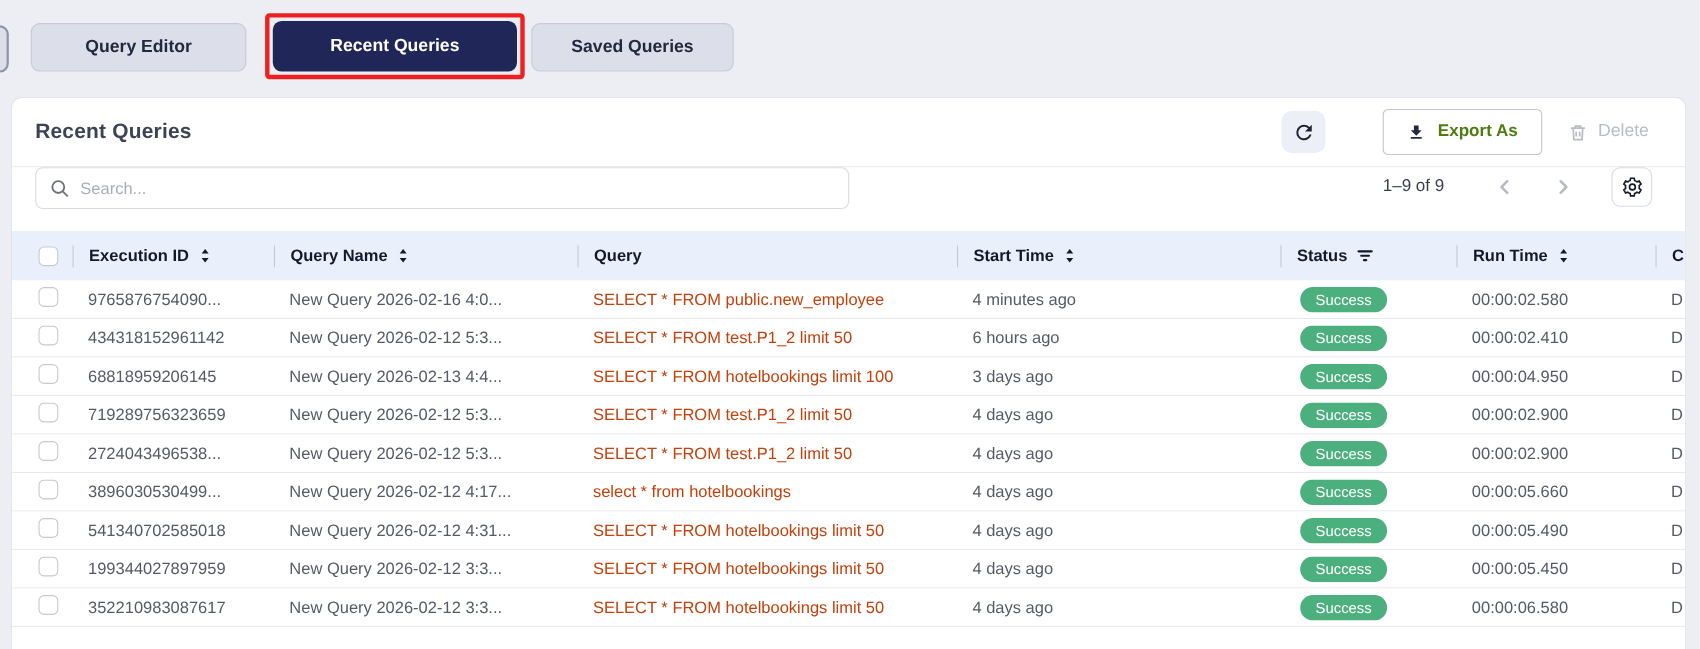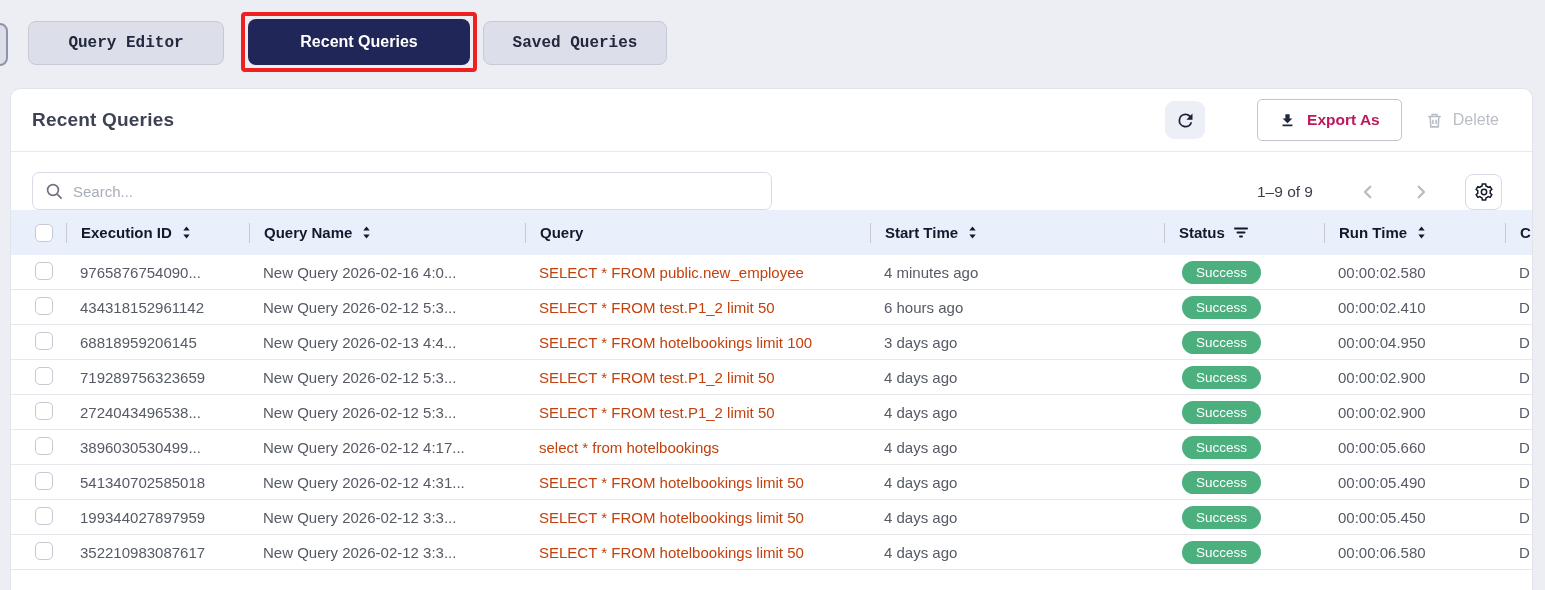--- a/index.html
+++ b/index.html
@@ -15,21 +15,21 @@
   .tabbar { position: absolute; top: 0; left: 0; width: 100%; height: 88px; }
   .tab-sliver {
     position: absolute; left: -14px; top: 23px; width: 22px; height: 43px;
     background: var(--tab_inactive_bg, #dcdee9);
     border: 2px solid #8f93a8; border-radius: 8px; cursor: pointer;
   }
   .tab {
     position: absolute; top: 21px; height: 44px;
     background: var(--tab_inactive_bg, #dcdee9);
     border: 1px solid #c7c9d7; border-radius: 8px;
-    font-family: Liberation Mono, monospace; font-size: 16px; font-weight: 600; color: #23283f;
+    font-family: Liberation Sans, sans-serif; font-size: 16px; font-weight: 600; color: #23283f;
     cursor: pointer; text-align: center;
   }
   .tab-qe { left: 28px; width: 196px; }
   .tab-sq { left: 483px; width: 184px; }
   .active-wrap {
     position: absolute; left: 241px; top: 12px;
     border: 4px solid var(--highlight_red, #ef2020);
     border-radius: 4px; padding: 3px;
   }
   .tab-active {
@@ -53,30 +53,30 @@
   .refresh-btn {
     width: 40px; height: 38px; margin-right: 52px;
     background: #edeff7; border: none; border-radius: 9px;
     display: flex; align-items: center; justify-content: center;
     color: #1e2235; cursor: pointer;
   }
   .export-btn {
     height: 42px; padding: 12px 21px; margin-right: 23px;
     background: #fff; border: 1px solid #c2c5d1; border-radius: 5px;
     display: flex; align-items: center; gap: 11px;
-    font-family: inherit; font-size: 15.5px; font-weight: 600; color: #be185d; cursor: pointer;
+    font-family: inherit; font-size: 15.5px; font-weight: 600; color: #4d7c0f; cursor: pointer;
   }
   .delete-btn {
     background: none; border: none; display: flex; align-items: center; gap: 9px;
     font-family: inherit; font-size: 16px; color: #b9bdc7; cursor: default;
   }
   .hdivider { height: 1px; background: #e8e9f0; }
 
   
-  .toolbar { height: 58px; display: flex; align-items: flex-end; padding: 0 30px 0 21px; gap: 44px; }
+  .toolbar { height: 58px; display: flex; align-items: flex-start; padding: 0 30px 0 21px; gap: 44px; }
   .search {
     width: 740px; height: 38px; background: #fff;
     border: 1px solid #d9dbe4; border-radius: 7px;
     display: flex; align-items: center; gap: 9px; padding: 0 12px;
   }
   .search input {
     flex: 1; border: none; outline: none; font-family: inherit;
     font-size: 15px; color: #3c4150; background: transparent;
   }
   .search input::placeholder { color: #a9adb9; }

